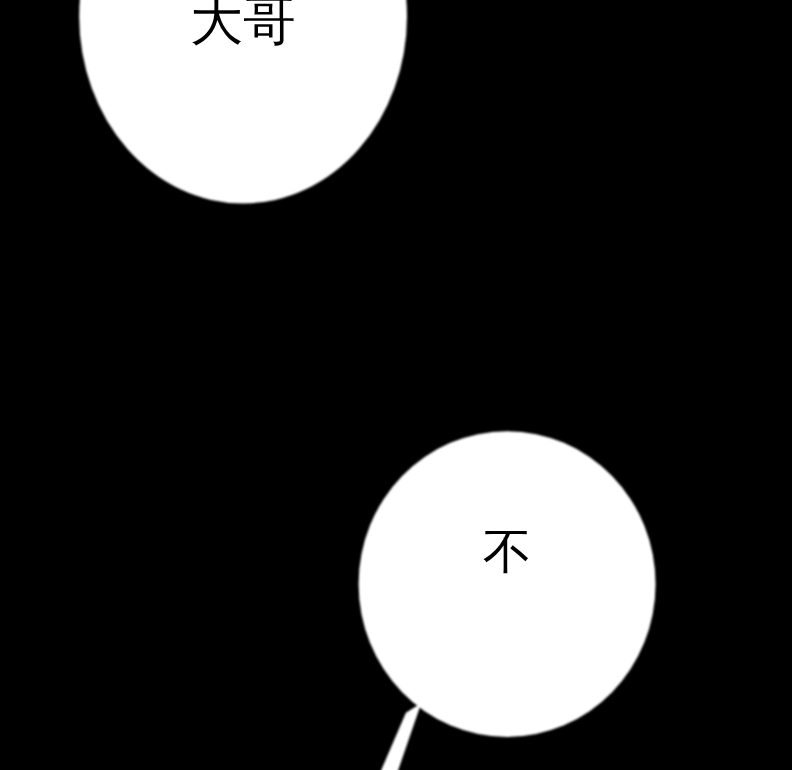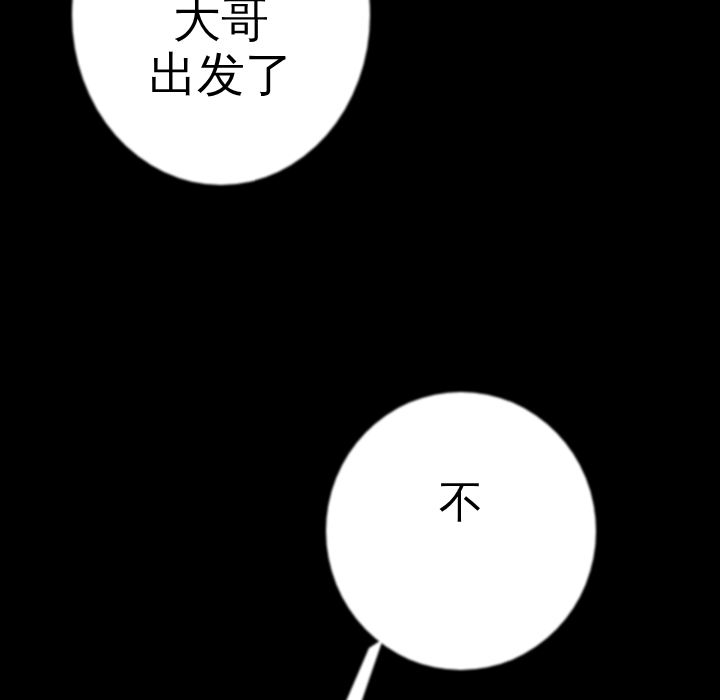--- a/index.html
+++ b/index.html
@@ -59,20 +59,19 @@
     </defs>
     <g filter="url(#soft-edge)">
       <ellipse cx="221" cy="15" rx="149" ry="170" fill="#ffffff"></ellipse>
       <ellipse cx="461" cy="531" rx="135" ry="139" fill="#ffffff"></ellipse>
       <polygon points="383,639 369,648 344,706 360,706" fill="#ffffff"></polygon>
     </g>
   </svg>
 
   <div class="bubble-text bubble-text-1">
     <div>大哥</div>
-    <div>出发了</div>
   </div>
 
   <div class="bubble-text bubble-text-2">
     <div>不</div>
   </div>
 
 </div>
 
 </body></html>

